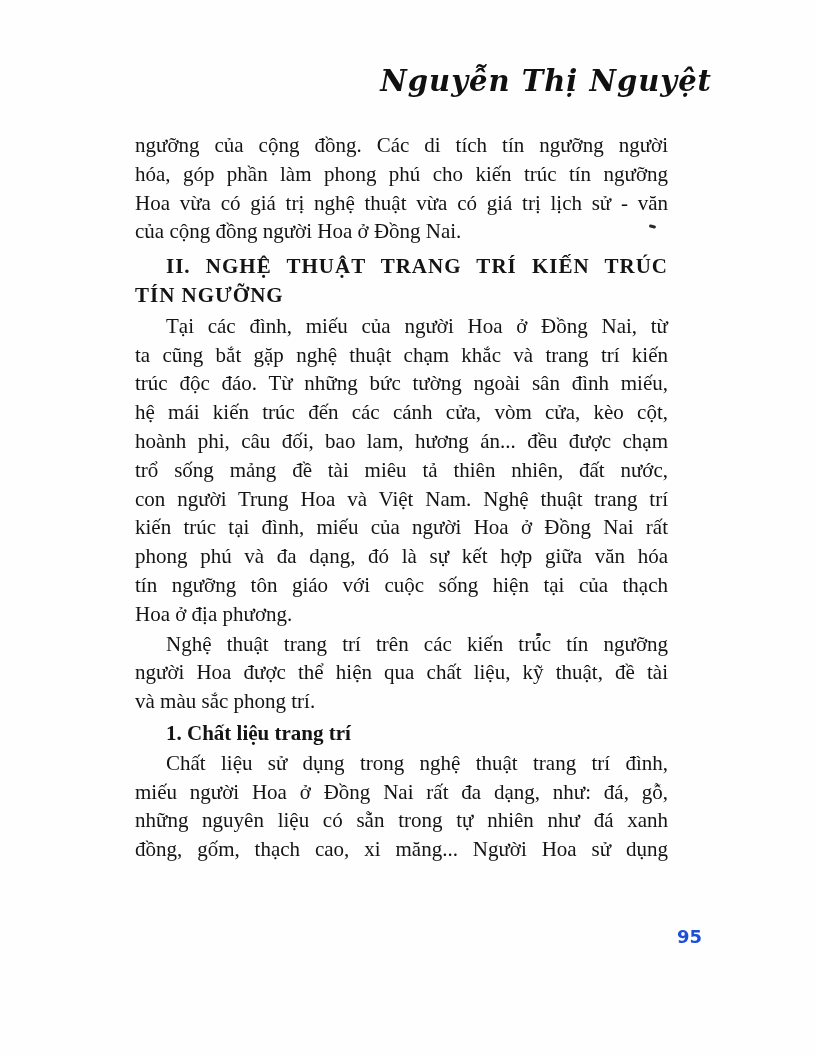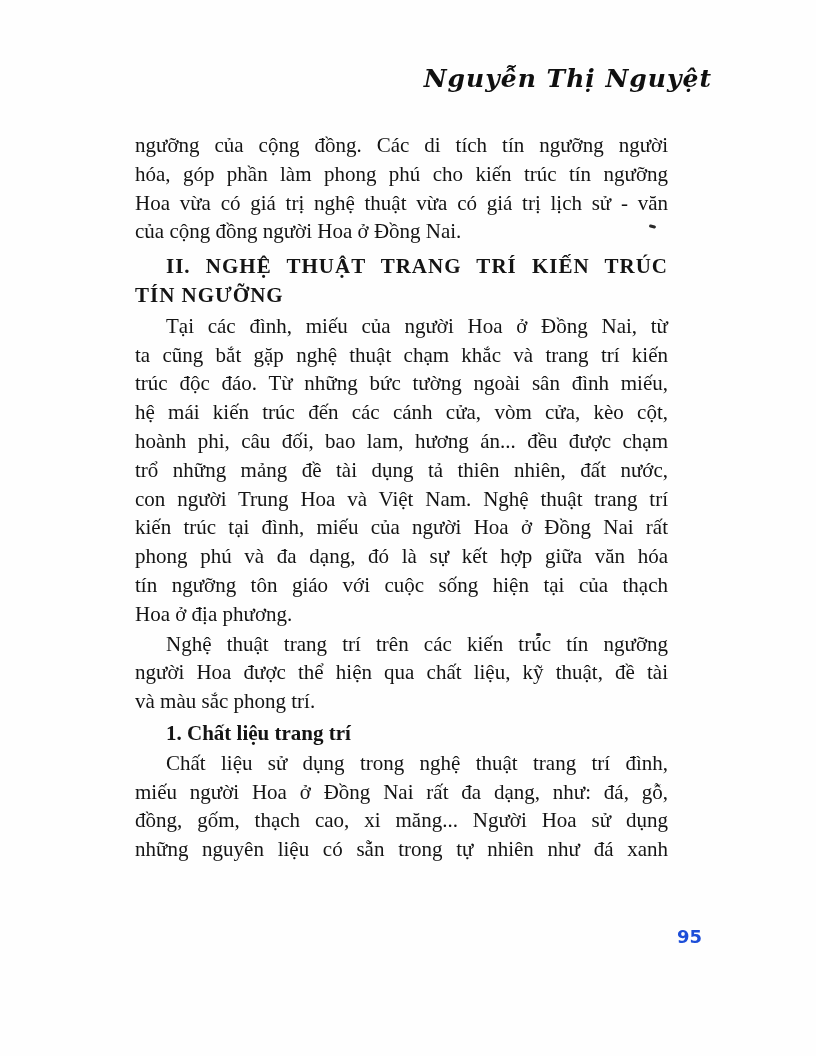--- a/index.html
+++ b/index.html
@@ -17,21 +17,21 @@
     color: #141414;
   }
   
   .running-head {
     position: absolute;
     top: 64px;
     right: 104px;
     font-family: "DejaVu Serif", serif;
     font-style: italic;
     font-weight: bold;
-    font-size: 25px;
+    font-size: 29px;
     letter-spacing: 1px;
     color: #101010;
     white-space: nowrap;
   }
   
   .textblock {
     position: absolute;
     left: 135px;
     top: 131px;
     width: 533px;
@@ -111,41 +111,41 @@
         <div class="line indent">II. NGHỆ THUẬT TRANG TRÍ KIẾN TRÚC</div>
         <div class="line lastline">TÍN NGƯỠNG</div>
       </div>
 
     <div class="para mt2">
         <div class="line indent">Tại các đình, miếu của người Hoa ở Đồng Nai, từ</div>
         <div class="line">ta cũng bắt gặp nghệ thuật chạm khắc và trang trí kiến</div>
         <div class="line">trúc độc đáo. Từ những bức tường ngoài sân đình miếu,</div>
         <div class="line">hệ mái kiến trúc đến các cánh cửa, vòm cửa, kèo cột,</div>
         <div class="line">hoành phi, câu đối, bao lam, hương án... đều được chạm</div>
-        <div class="line">trổ những mảng đề tài dụng tả thiên nhiên, đất nước,</div>
+        <div class="line">trổ sống mảng đề tài miêu tả thiên nhiên, đất nước,</div>
         <div class="line">con người Trung Hoa và Việt Nam. Nghệ thuật trang trí</div>
         <div class="line">kiến trúc tại đình, miếu của người Hoa ở Đồng Nai rất</div>
         <div class="line">phong phú và đa dạng, đó là sự kết hợp giữa văn hóa</div>
         <div class="line">tín ngưỡng tôn giáo với cuộc sống hiện tại của thạch</div>
         <div class="line lastline">Hoa ở địa phương.</div>
       </div>
 
     <div class="para mt1">
         <div class="line indent">Nghệ thuật trang trí trên các kiến trúc tín ngưỡng</div>
         <div class="line">người Hoa được thể hiện qua chất liệu, kỹ thuật, đề tài</div>
         <div class="line lastline">và màu sắc phong trí.</div>
       </div>
 
     <div class="subheading">1. Chất liệu trang trí</div>
 
     <div class="para mt1">
         <div class="line indent">Chất liệu sử dụng trong nghệ thuật trang trí đình,</div>
         <div class="line">miếu người Hoa ở Đồng Nai rất đa dạng, như: đá, gỗ,</div>
+        <div class="line">những nguyên liệu có sẵn trong tự nhiên như đá xanh</div>
         <div class="line">đồng, gốm, thạch cao, xi măng... Người Hoa sử dụng</div>
-        <div class="line">những nguyên liệu có sẵn trong tự nhiên như đá xanh</div>
       </div>
 
   </div>
 
   <div class="speck s1"></div>
   <div class="speck s2"></div>
 
   <div class="folio">95</div>
 
 </div>

